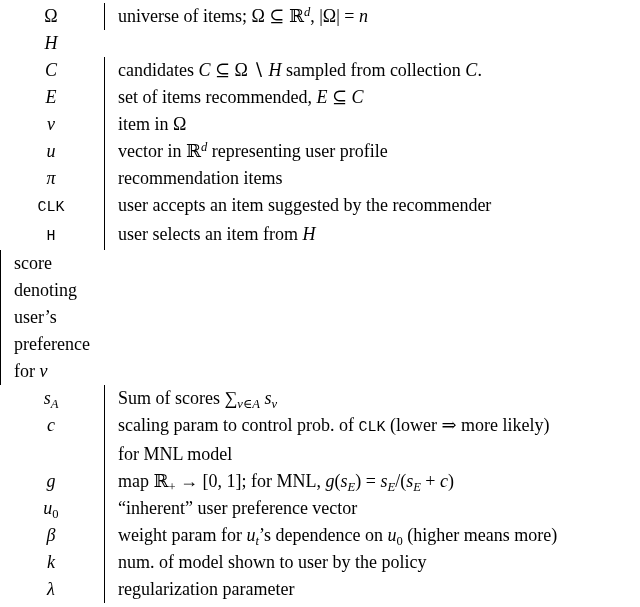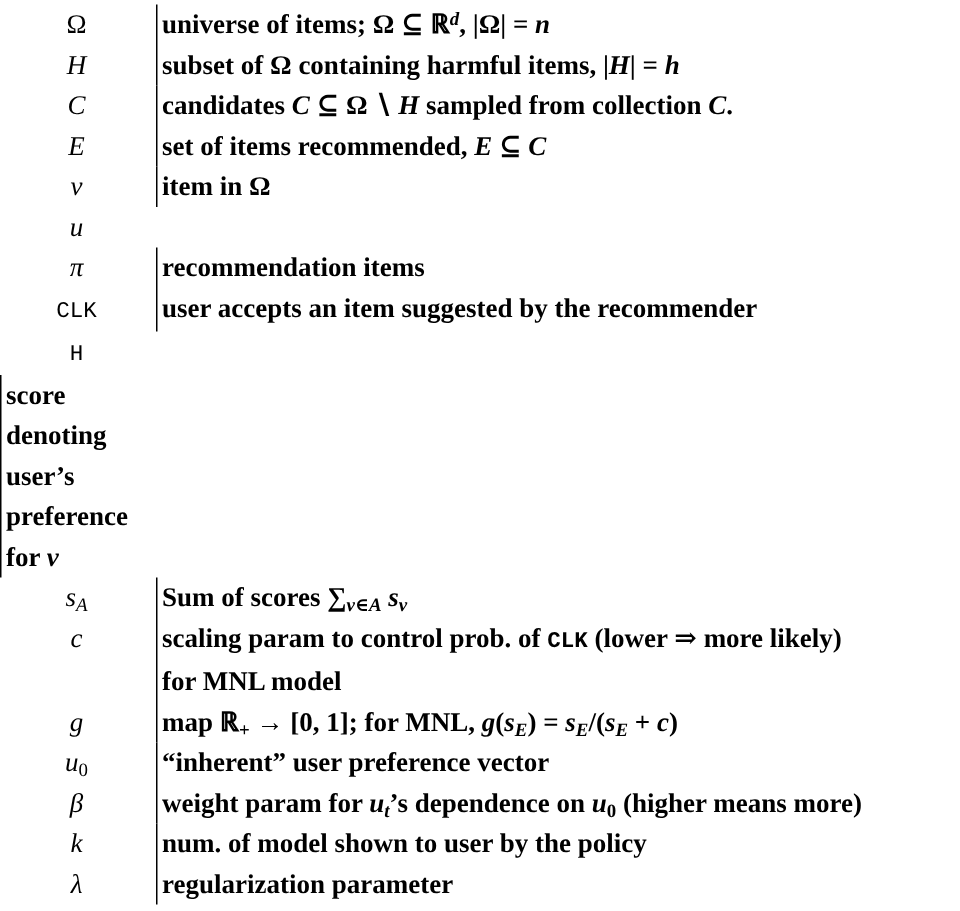--- a/index.html
+++ b/index.html
@@ -22,24 +22,23 @@
     display: grid;
     grid-template-columns: 104px 1fr;
   }
   .sym {
     text-align: center;
     line-height: 27px;
     padding-right: 2px;
   }
   .desc {
     border-left: 1.5px solid #000;
-    padding-left: 3px;
+    padding-left: 13px;
     padding-right: 4px;
     line-height: 27px;
-    font-weight: bold;
   }
   i { font-style: italic; }
   sub, sup {
     font-size: 70%;
     line-height: 0;
   }
   sub { vertical-align: -0.28em; }
   sup { vertical-align: 0.45em; }
   .tt {
     font-family: "Liberation Mono", "DejaVu Sans Mono", monospace;
@@ -57,55 +56,56 @@
 <body>
 
 <div class="notation-table">
   <div class="row">
     <div class="sym">Ω</div>
     <div class="desc">universe of items; Ω ⊆ ℝ<sup><i>d</i></sup>, |Ω| = <i>n</i></div>
   </div>
 
   <div class="row">
     <div class="sym"><i>H</i></div>
-    <div class="desc">subset of Ω containing harmful items, |<i>H</i>| = <i>h</i></div>
   </div>
 
   <div class="row">
     <div class="sym"><i>C</i></div>
     <div class="desc">candidates <i>C</i> ⊆ Ω ∖ <i>H</i> sampled from collection <i>C</i>.</div>
   </div>
 
   <div class="row">
     <div class="sym"><i>E</i></div>
     <div class="desc">set of items recommended, <i>E</i> ⊆ <i>C</i></div>
   </div>
 
   <div class="row">
     <div class="sym"><i>v</i></div>
     <div class="desc">item in Ω</div>
   </div>
 
   <div class="row">
     <div class="sym"><i>u</i></div>
+    <div class="desc">vector in ℝ<sup><i>d</i></sup> representing user profile</div>
   </div>
 
   <div class="row">
     <div class="sym"><i>π</i></div>
     <div class="desc">recommendation items</div>
   </div>
 
   <div class="row">
     <div class="sym"><span class="tt">CLK</span></div>
     <div class="desc">user accepts an item suggested by the recommender</div>
   </div>
 
 
   <div class="row">
     <div class="sym"><span class="tt">H</span></div>
+    <div class="desc">user selects an item from <i>H</i></div>
   </div>
 
   <div class="row">
     <div class="desc">score denoting user’s preference for <i>v</i></div>
   </div>
 
   <div class="row">
     <div class="sym"><i>s</i><sub><i>A</i></sub></div>
     <div class="desc">Sum of scores ∑<sub><i>v</i>∈<i>A</i></sub> <i>s</i><sub><i>v</i></sub></div>
   </div>

